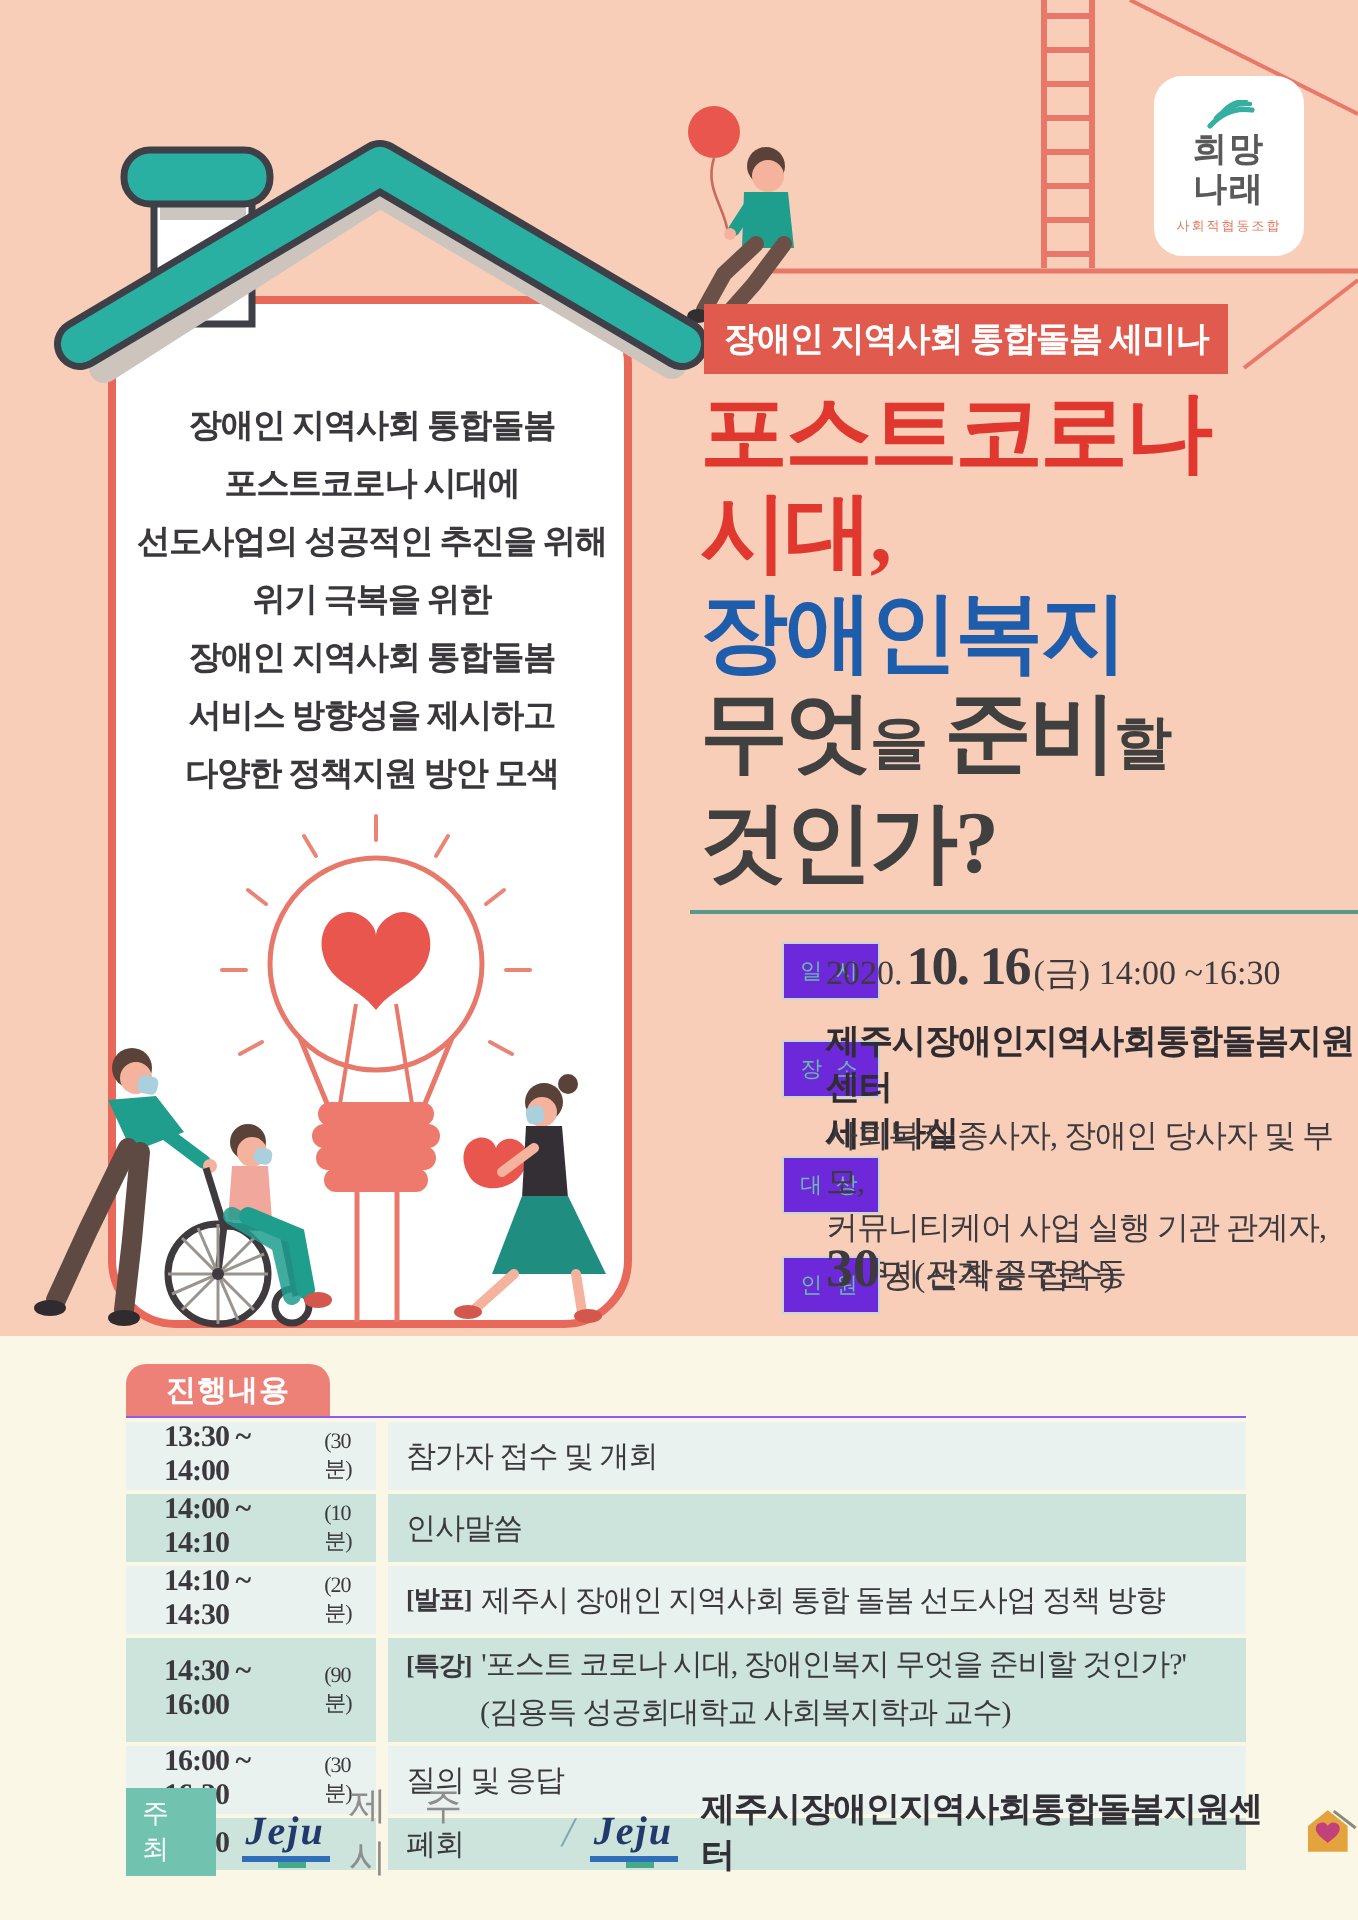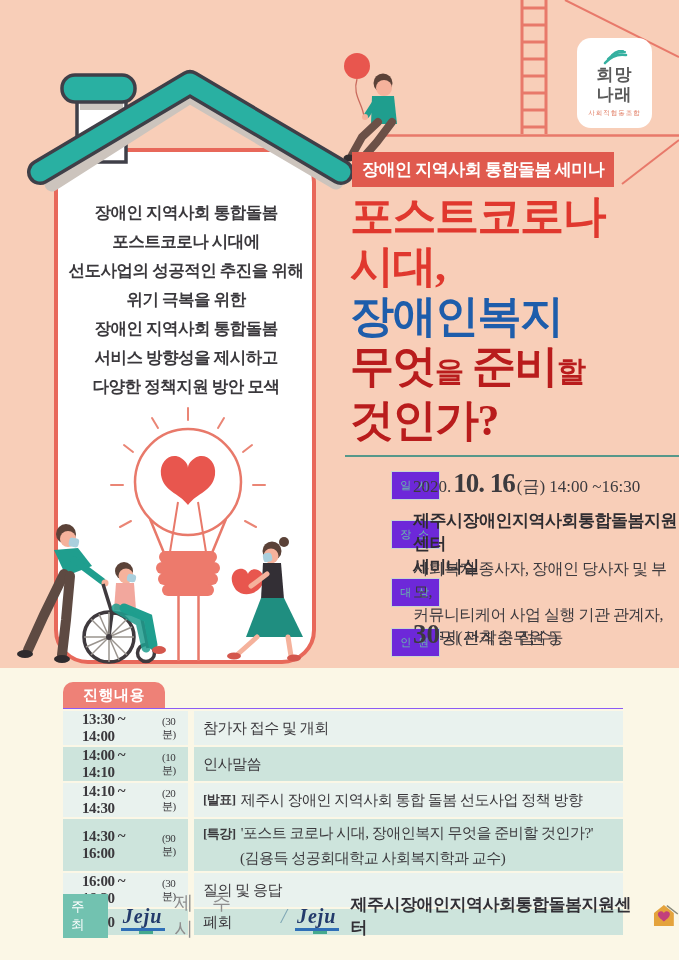--- a/index.html
+++ b/index.html
@@ -18,21 +18,21 @@
   .logo-sub{font-size:6.5px;color:#e0795f;margin-top:4px;letter-spacing:1px;}
 
   
   .badge{left:352px;top:152px;background:#e05a4e;color:#fff;font-size:17px;font-weight:bold;
     padding:6px 10px;letter-spacing:-0.5px;}
 
   
   .title{left:350px;top:192px;font-weight:bold;letter-spacing:-1.5px;line-height:50px;}
   .t-red{color:#e0382e;font-size:44px;}
   .t-blue{color:#1e5dab;font-size:44px;}
-  .t-ink{color:#b91c1c;font-size:44px;}
+  .t-ink{color:#404040;font-size:44px;}
   .t-small{font-size:29px;}
 
   
   .house-text{left:58px;top:198px;width:256px;text-align:center;font-size:16.5px;font-weight:600;
     color:#3a383c;line-height:29px;letter-spacing:-0.5px;}
 
   
   .sep{left:345px;top:455px;width:334px;height:2px;background:#56988a;}
 
   

